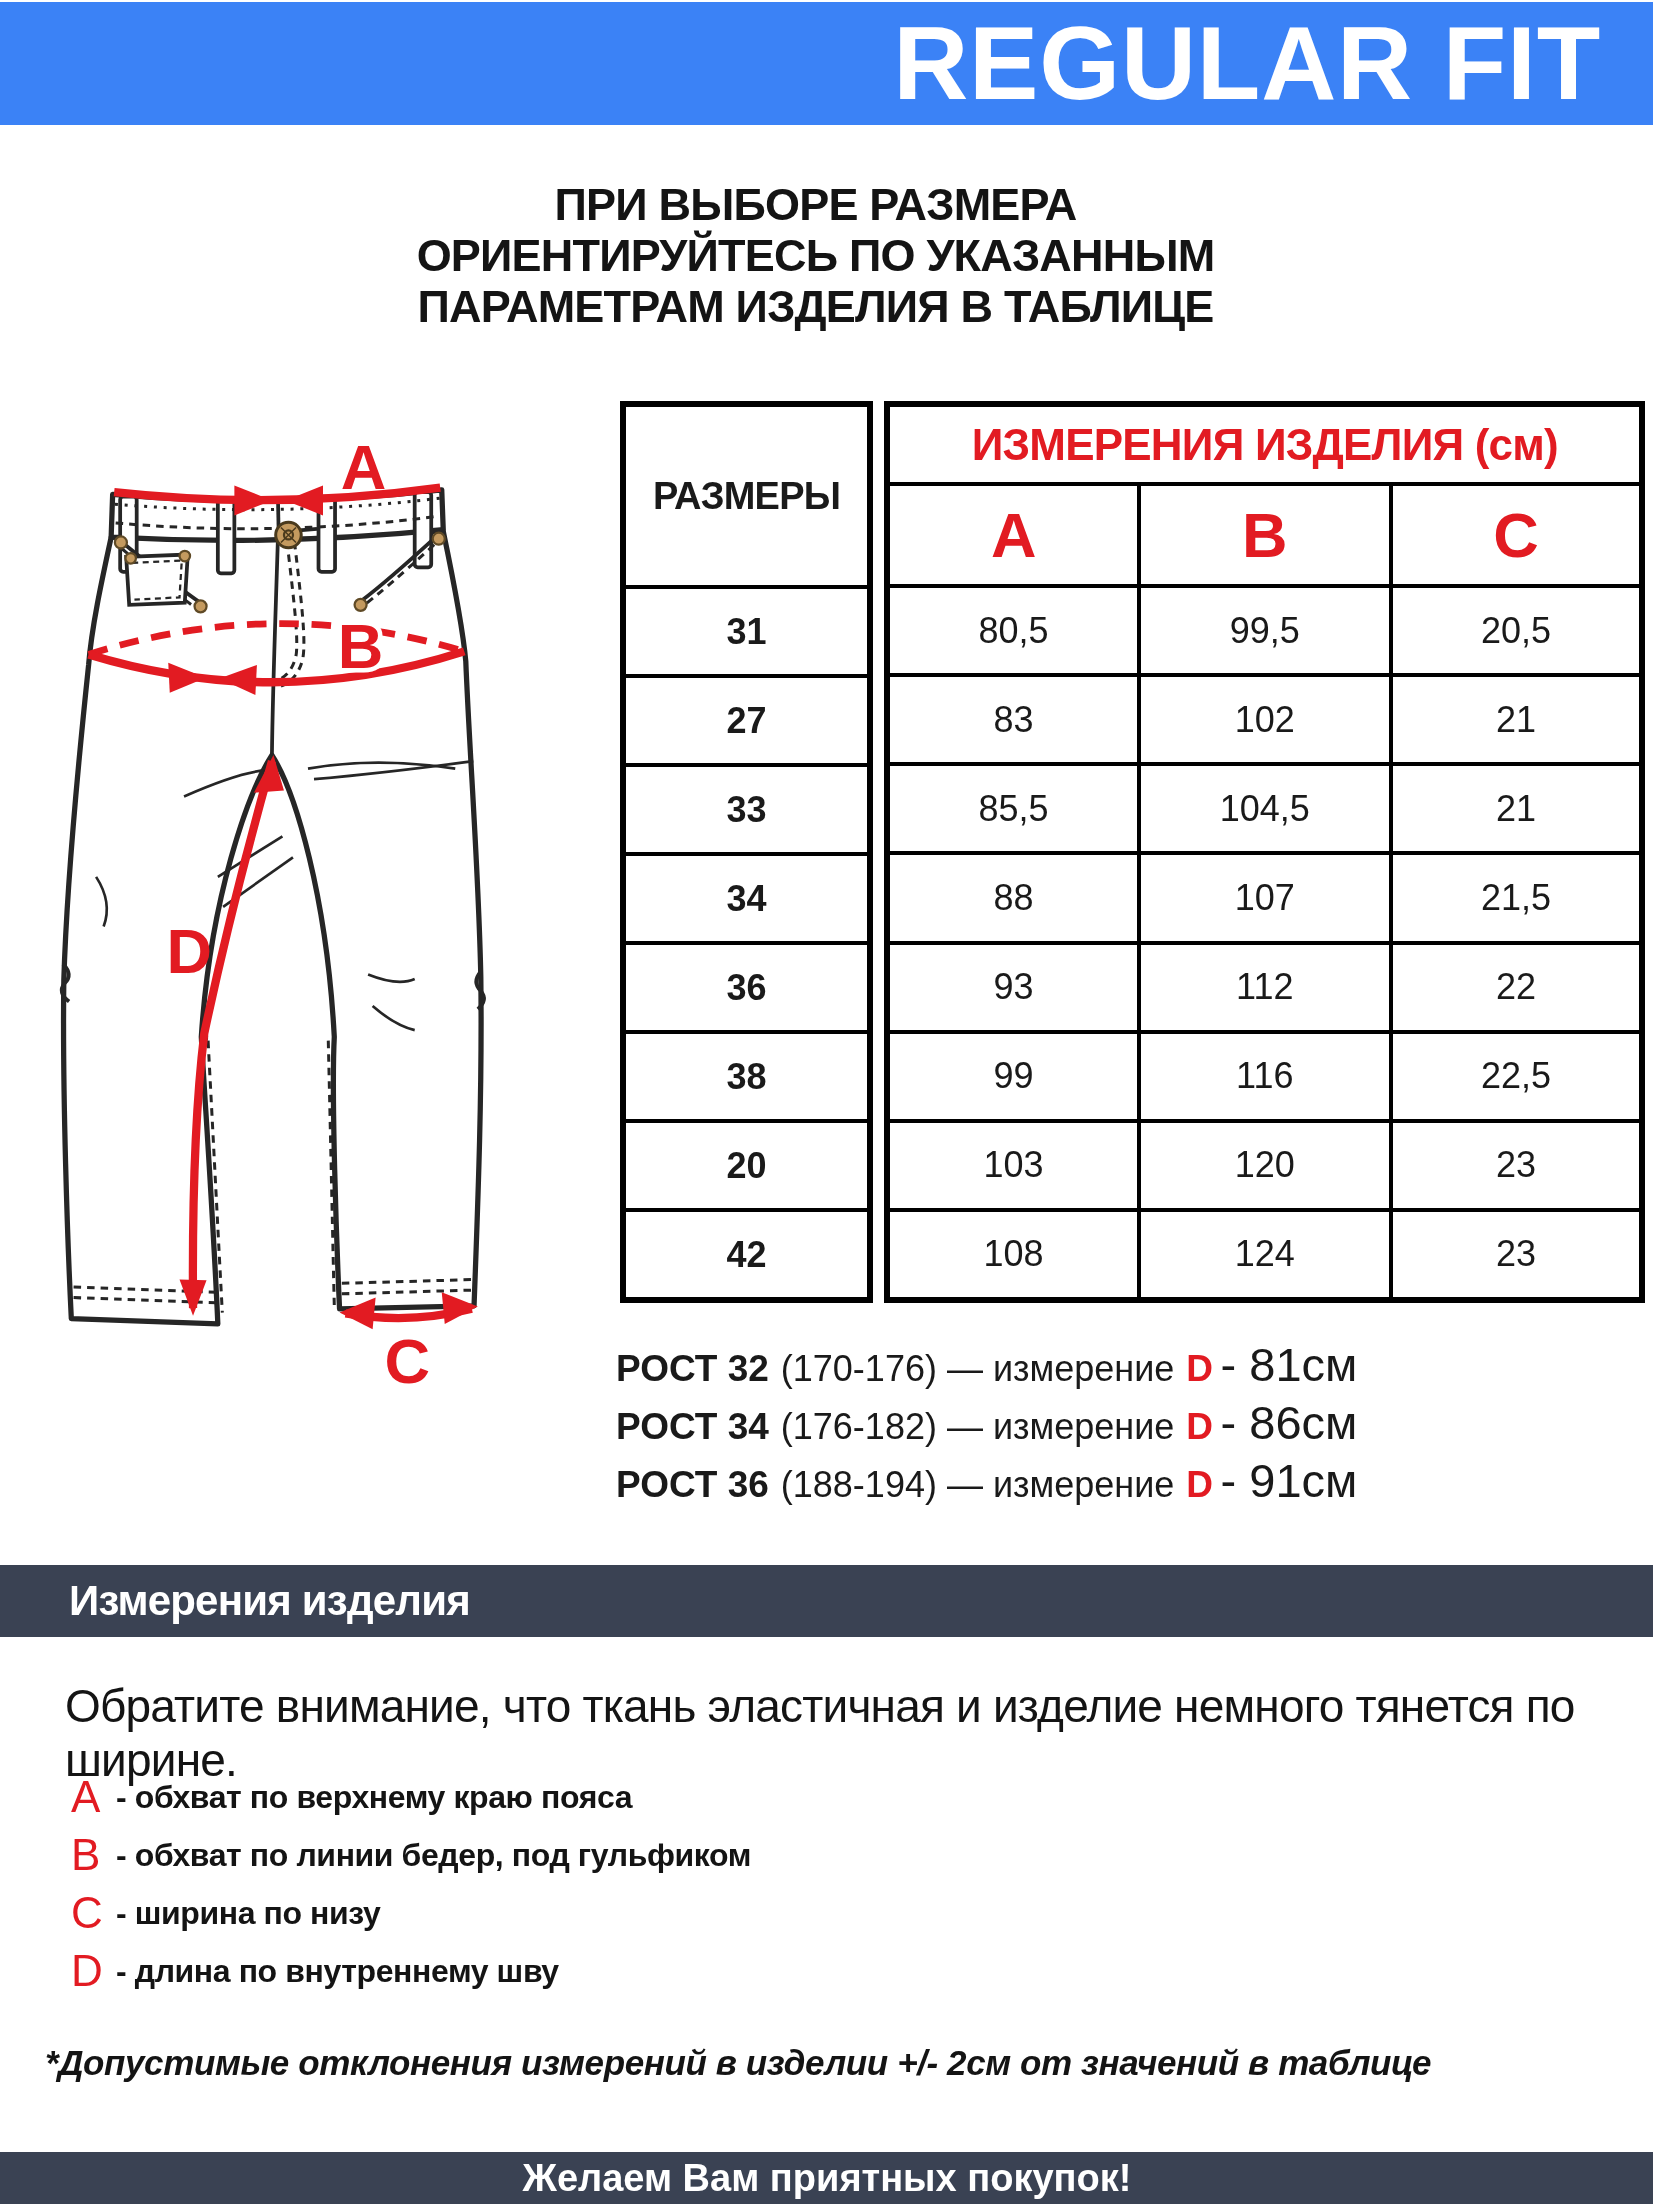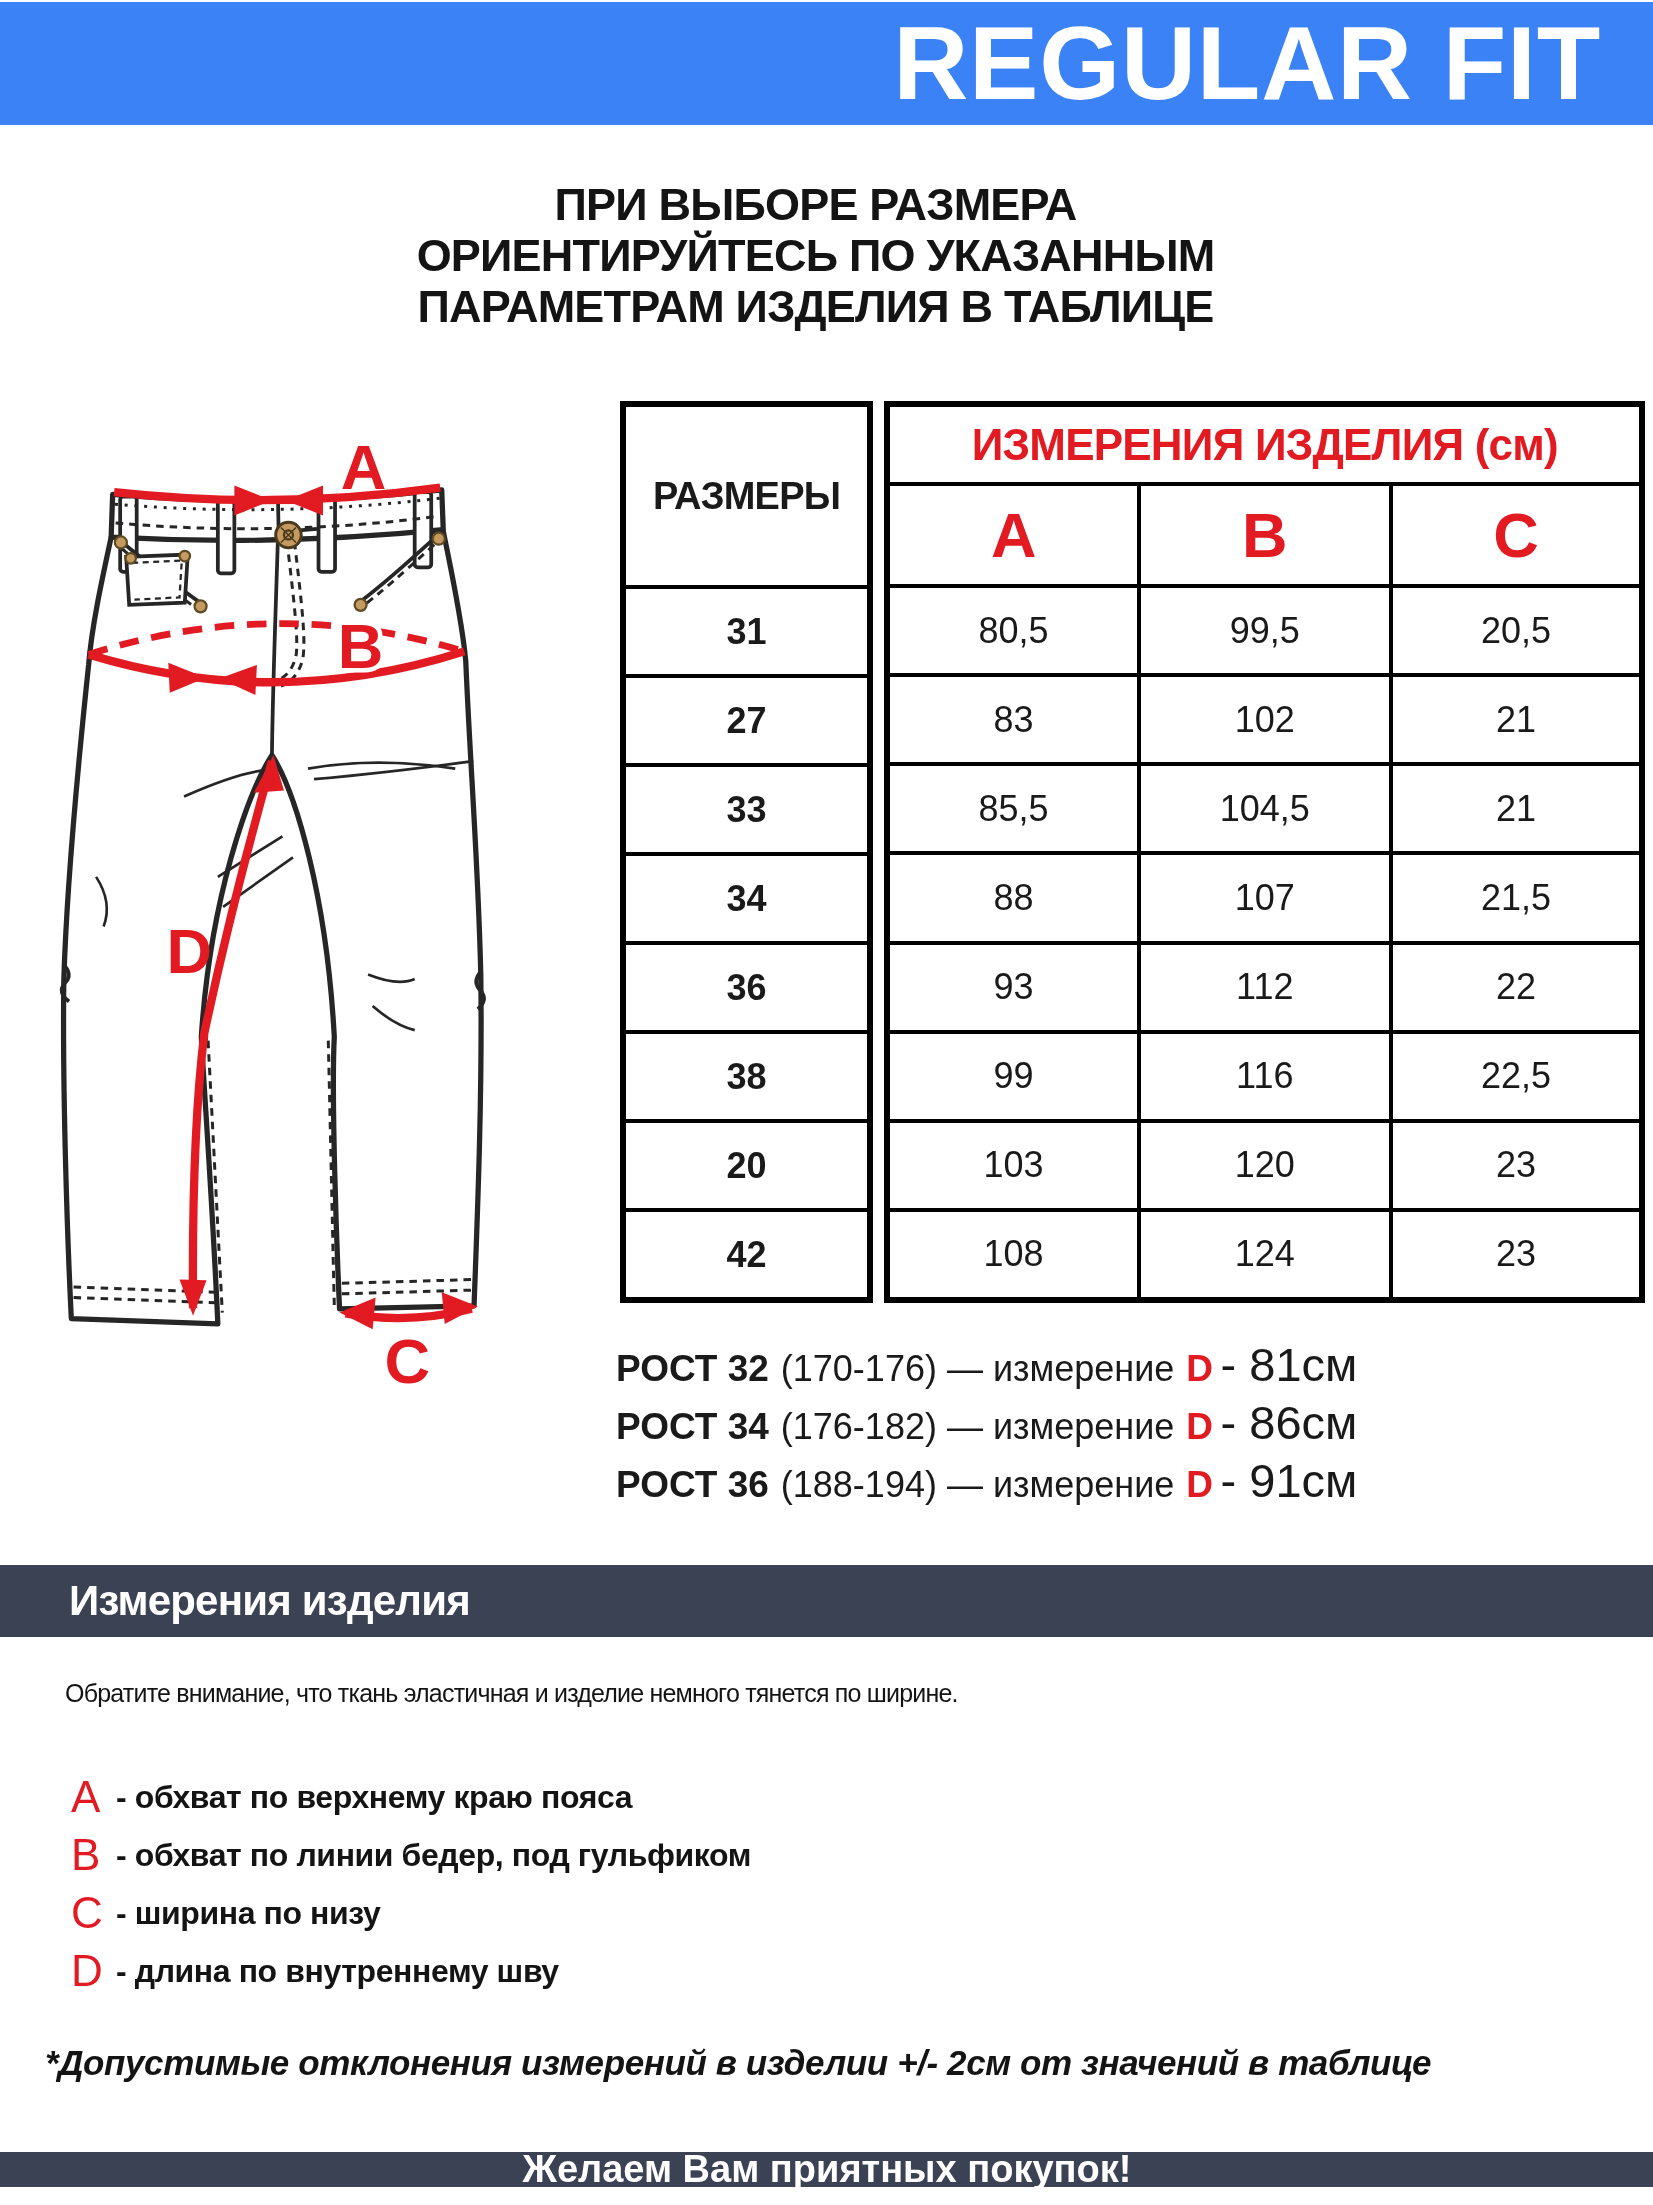--- a/index.html
+++ b/index.html
@@ -39,32 +39,32 @@
   .rl-mid{font-size:36px;margin-left:12px;}
   .rl-letter{color:#e21b22;font-weight:bold;font-size:37px;margin-left:12px;}
   .rl-val{font-size:47px;margin-left:7.5px;}
   
   .section-bar{
     position:absolute;left:0;top:1565px;width:1654px;height:72px;background:#3a4253;
     display:flex;align-items:center;box-sizing:border-box;padding-left:69px;
   }
   .section-bar .section-title{color:#ffffff;font-weight:bold;font-size:42px;letter-spacing:-0.8px;}
   
-  .note{position:absolute;left:65px;top:1679px;font-size:25px;letter-spacing:-0.8px;color:#141414;}
+  .note{position:absolute;left:65px;top:1679px;font-size:46px;letter-spacing:-0.8px;color:#141414;}
   .legend{position:absolute;left:71px;top:1768px;}
   .legend-row{height:58px;display:flex;align-items:center;}
   .lg-letter{color:#e21b22;font-size:44px;width:39px;font-weight:normal;}
   .lg-text{font-weight:bold;font-size:32px;letter-spacing:-0.4px;color:#141414;margin-left:6px;}
   .disclaimer{
     position:absolute;left:45px;top:2043px;font-style:italic;font-weight:bold;
     font-size:35px;letter-spacing:-0.4px;color:#141414;
   }
   
   .footer{
-    position:absolute;left:0;top:2152px;width:1654px;height:35px;background:#3a4253;
+    position:absolute;left:0;top:2152px;width:1654px;height:52px;background:#3a4253;
     display:flex;align-items:center;justify-content:center;
   }
   .footer .footer-text{color:#ffffff;font-weight:bold;font-size:38px;}
 </style>
 </head>
 <body>
 
 <div class="topbar">
   <span class="fit-title">REGULAR FIT</span>
 </div>

